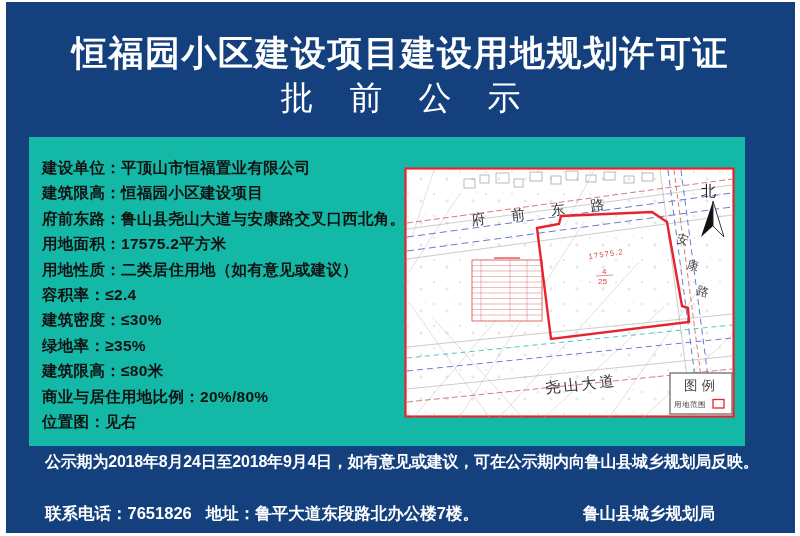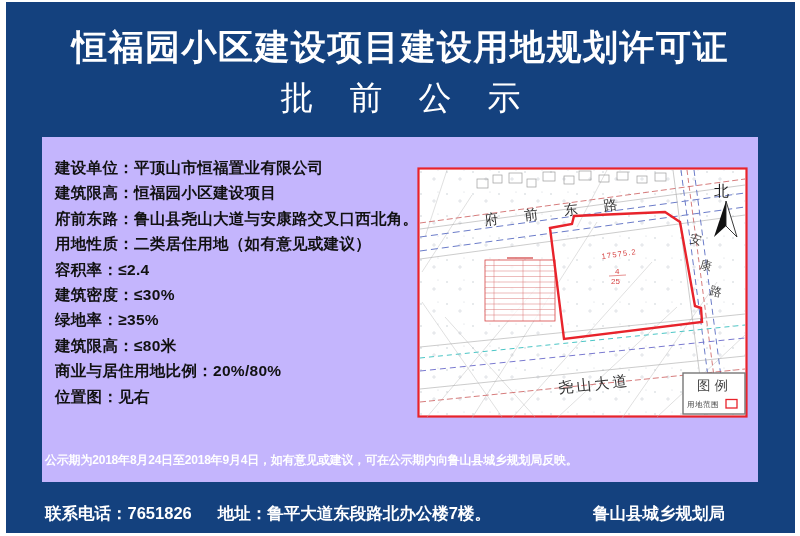--- a/index.html
+++ b/index.html
@@ -1,50 +1,51 @@
 <!DOCTYPE html>
 <html><head>
 <meta charset="utf-8">
 <style>
   html,body{margin:0;padding:0;}
   body{width:800px;height:536px;font-family:"Liberation Sans",sans-serif;}
   .poster{position:relative;width:800px;height:536px;box-sizing:border-box;
     background:#14417e;border:solid #ffffff;border-width:2px 5px 3px 6px;overflow:hidden;}
-  .title{position:absolute;top:22px;left:0;width:100%;text-align:center;color:#fff;
+  .title{position:absolute;top:28px;left:0;width:100%;text-align:center;color:#fff;
     font-size:35px;font-weight:bold;letter-spacing:1.5px;white-space:nowrap;}
   .subtitle{position:absolute;top:74px;left:0;width:100%;text-align:center;color:#fff;
     font-size:33px;font-weight:normal;letter-spacing:36px;text-indent:36px;white-space:nowrap;}
-  .panel{position:absolute;left:36px;top:135px;width:716px;height:345px;background:#c4b5fd;}
+  .panel{position:absolute;left:23px;top:135px;width:716px;height:309px;background:#14b8a6;}
   .info{position:absolute;left:13px;top:18px;}
   .info-row{font-size:15.5px;font-weight:bold;color:#111;line-height:25.4px;white-space:nowrap;
     letter-spacing:0.3px;}
   .map-wrap{position:absolute;left:375px;top:30px;width:331px;height:251px;}
   .map-wrap svg{display:block;}
   .map-wrap text{font-family:"Liberation Sans",sans-serif;}
-  .footer-notice{position:absolute;left:39px;top:450px;width:716px;color:#fff;font-size:12px;
+  .footer-notice{position:absolute;left:39px;top:450px;width:716px;color:#fff;font-size:16px;
     font-weight:bold;white-space:nowrap;letter-spacing:-0.2px;}
   .footer-row{position:absolute;left:39px;top:501px;width:710px;display:flex;color:#fff;
     font-size:16.5px;font-weight:bold;white-space:nowrap;}
-  .footer-address{margin-left:26px;}
-  .footer-agency{margin-left:auto;margin-right:30px;text-align:center;}
+  .footer-address{margin-left:14px;}
+  .footer-agency{margin-left:auto;margin-right:40px;text-align:center;}
 </style>
 </head>
 <body>
 
 <div class="poster">
 
   <div class="title">恒福园小区建设项目建设用地规划许可证</div>
   <div class="subtitle">批前公示</div>
 
   <div class="panel">
 
     <div class="info">
       <div class="info-row"><span>建设单位：</span><span>平顶山市恒福置业有限公司</span></div>
       <div class="info-row"><span>建筑限高：</span><span>恒福园小区建设项目</span></div>
       <div class="info-row"><span>府前东路：</span><span>鲁山县尧山大道与安康路交叉口西北角。</span></div>
+      <div class="info-row"><span>用地面积：</span><span>17575.2平方米</span></div>
       <div class="info-row"><span>用地性质：</span><span>二类居住用地（如有意见或建议）</span></div>
       <div class="info-row"><span>容积率：</span><span>≤2.4</span></div>
       <div class="info-row"><span>建筑密度：</span><span>≤30%</span></div>
       <div class="info-row"><span>绿地率：</span><span>≥35%</span></div>
       <div class="info-row"><span>建筑限高：</span><span>≤80米</span></div>
       <div class="info-row"><span>商业与居住用地比例：</span><span>20%/80%</span></div>
       <div class="info-row"><span>位置图：</span><span>见右</span></div>
     </div>
 
     <div class="map-wrap">

